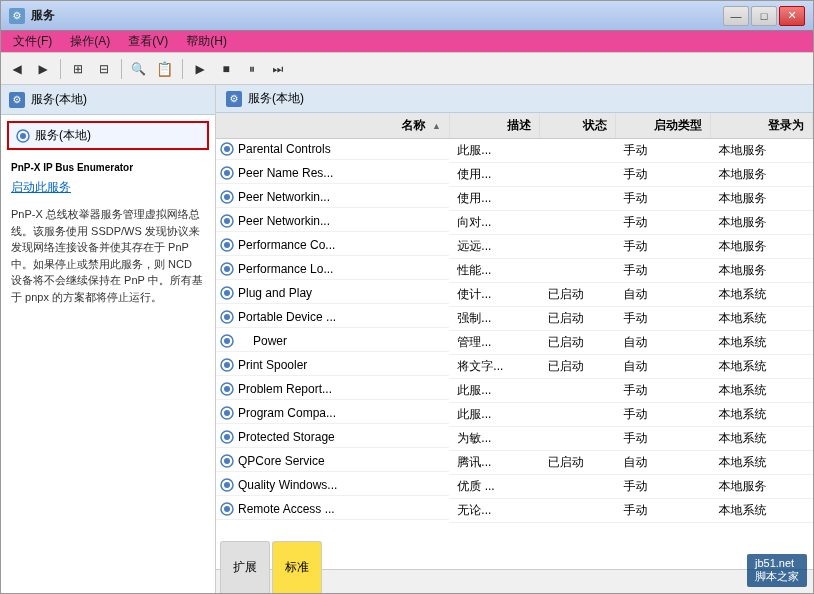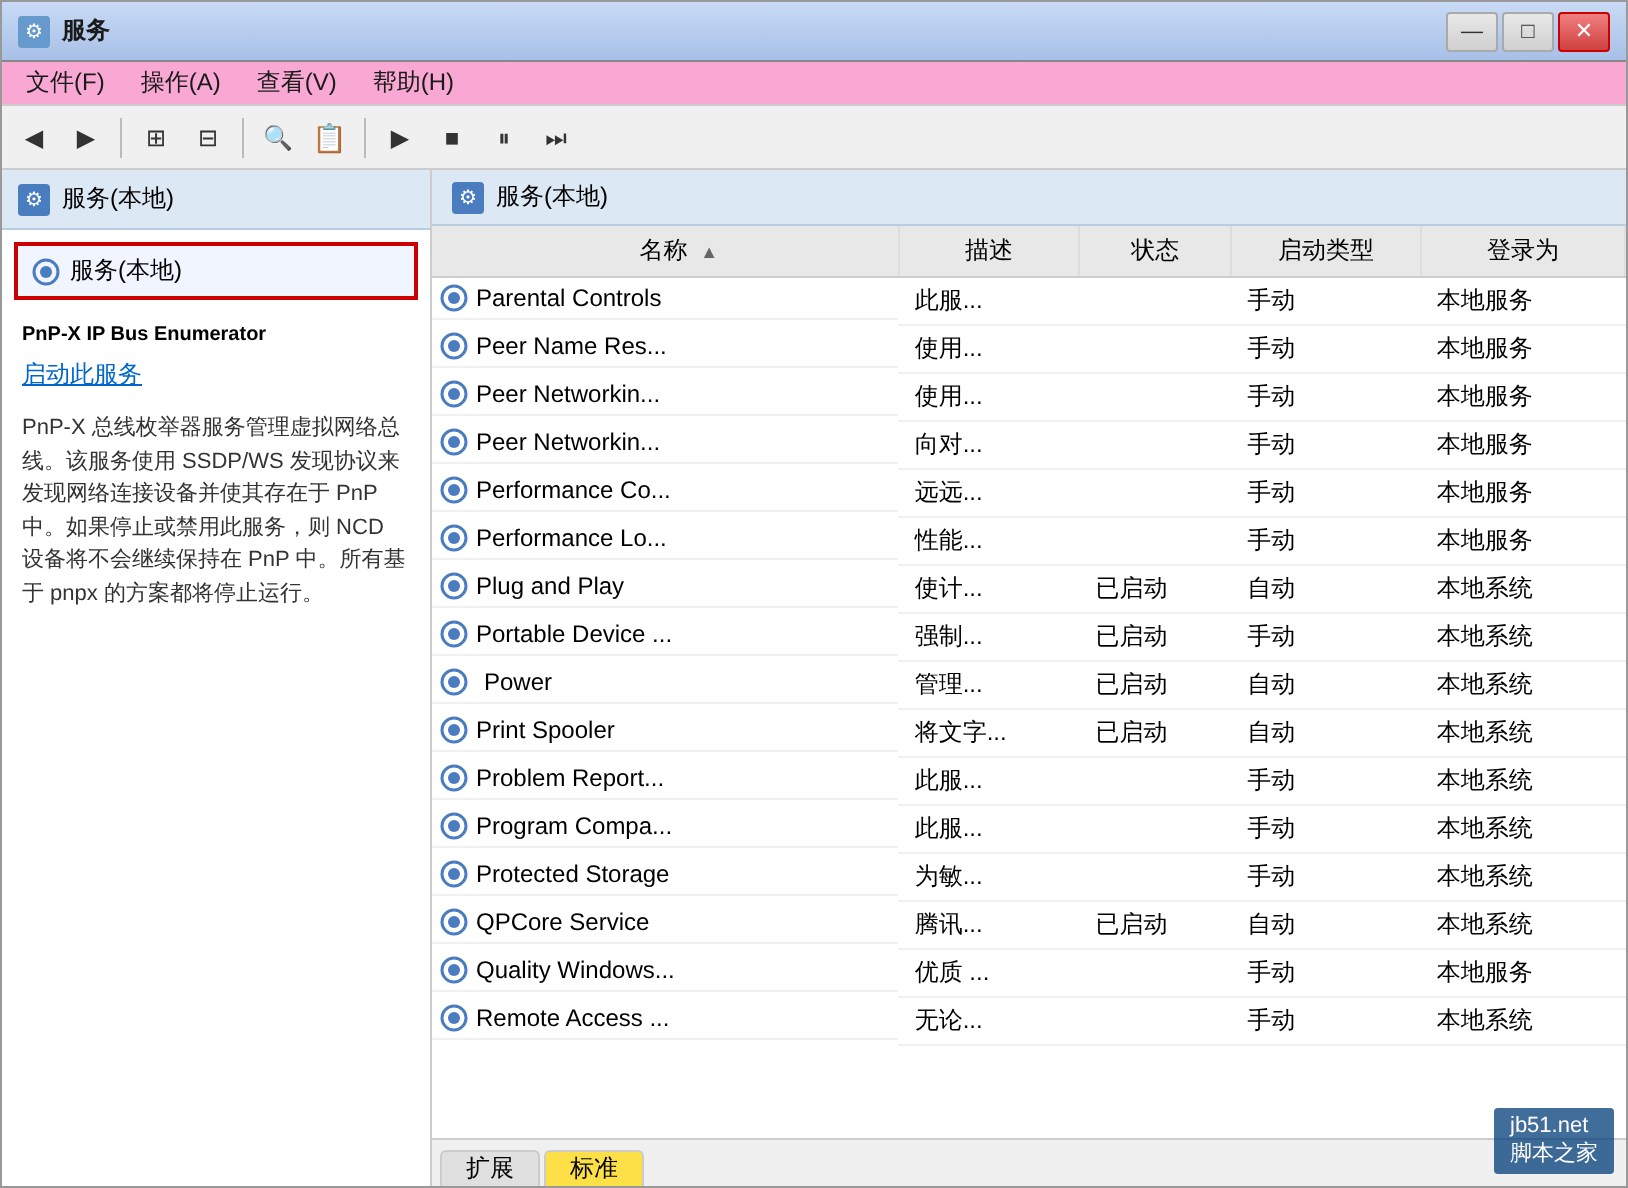--- a/index.html
+++ b/index.html
@@ -65,21 +65,21 @@
       align-items: center;
       justify-content: center;
       font-size: 11px;
       color: #333;
     }
     .win-btn.close { background: linear-gradient(to bottom, #f08080, #d04040); color: white; border-color: #c00; }
 
     
     .menu-bar {
       height: 22px;
-      background: #f9a8d4;
+      background: #ec4899;
       display: flex;
       align-items: center;
       padding: 0 4px;
       border-bottom: 1px solid #ccc;
       gap: 2px;
     }
     .menu-item {
       padding: 2px 8px;
       cursor: pointer;
       font-size: 12px;
@@ -230,24 +230,24 @@
     }
 
     thead tr {
       background: #e8e8e8;
       position: sticky;
       top: 0;
     }
 
     thead th {
       padding: 4px 8px;
-      text-align: center;
+      text-align: right;
       border-bottom: 1px solid #ccc;
       border-right: 1px solid #ddd;
-      font-weight: normal;
+      font-weight: bold;
       font-size: 12px;
       cursor: pointer;
       white-space: nowrap;
     }
 
     thead th:first-child {
       padding-left: 22px;
     }
 
     .th-arrow {
@@ -293,21 +293,21 @@
     .bottom-tabs {
       height: 24px;
       background: #f0f0f0;
       border-top: 1px solid #ccc;
       display: flex;
       align-items: flex-end;
       padding: 0 4px;
     }
 
     .tab {
-      padding: 0 12px;
+      padding: 17px 12px;
       border: 1px solid #ccc;
       border-bottom: none;
       background: #e0e0e0;
       cursor: pointer;
       font-size: 12px;
       border-radius: 3px 3px 0 0;
       margin-right: 2px;
     }
 
     .tab.active {
@@ -528,21 +528,21 @@
                     </svg>
                   </span>
                   <span>Portable Device ...</span>
                 </td>
                 <td>强制...</td>
                 <td>已启动</td>
                 <td>手动</td>
                 <td>本地系统</td>
               </tr>
               <tr>
-                <td style="display: flex; align-items: center; gap: 8px; min-width: 160px;">
+                <td style="display: flex; align-items: center; gap: 19px; min-width: 160px;">
                   <span style="display: inline-flex; align-items: center;">
                     <svg width="14" height="14" viewBox="0 0 14 14">
                       <circle cx="7" cy="7" r="6" stroke="#4a7cc0" stroke-width="1.5" fill="none"></circle>
                       <circle cx="7" cy="7" r="3" fill="#4a7cc0"></circle>
                     </svg>
                   </span>
                   <span>Power</span>
                 </td>
                 <td>管理...</td>
                 <td>已启动</td>

